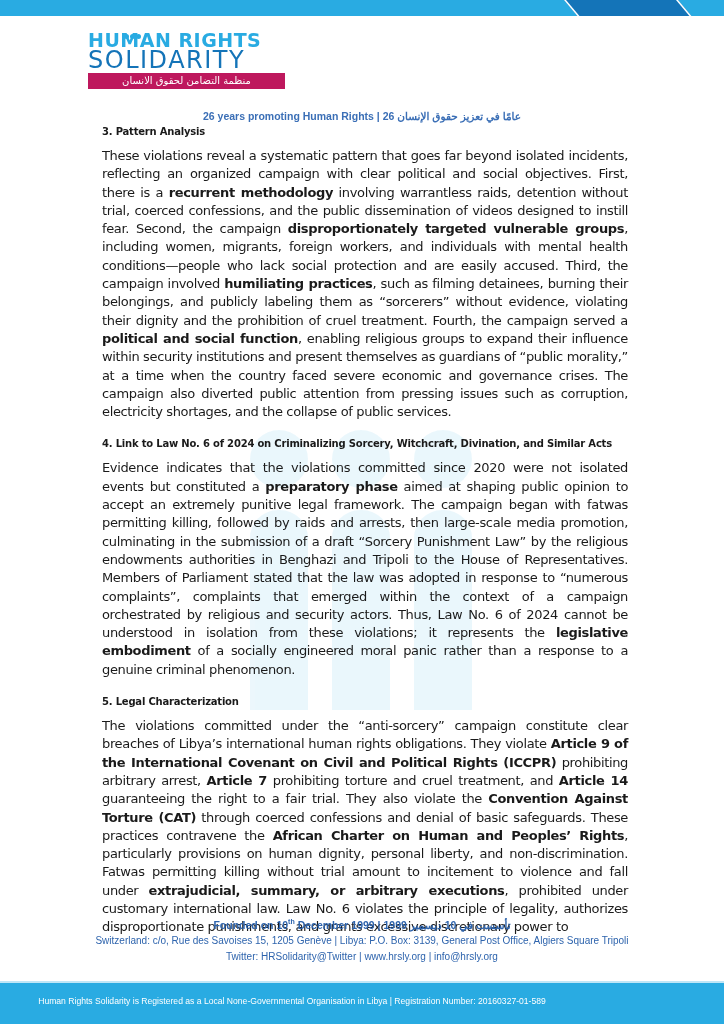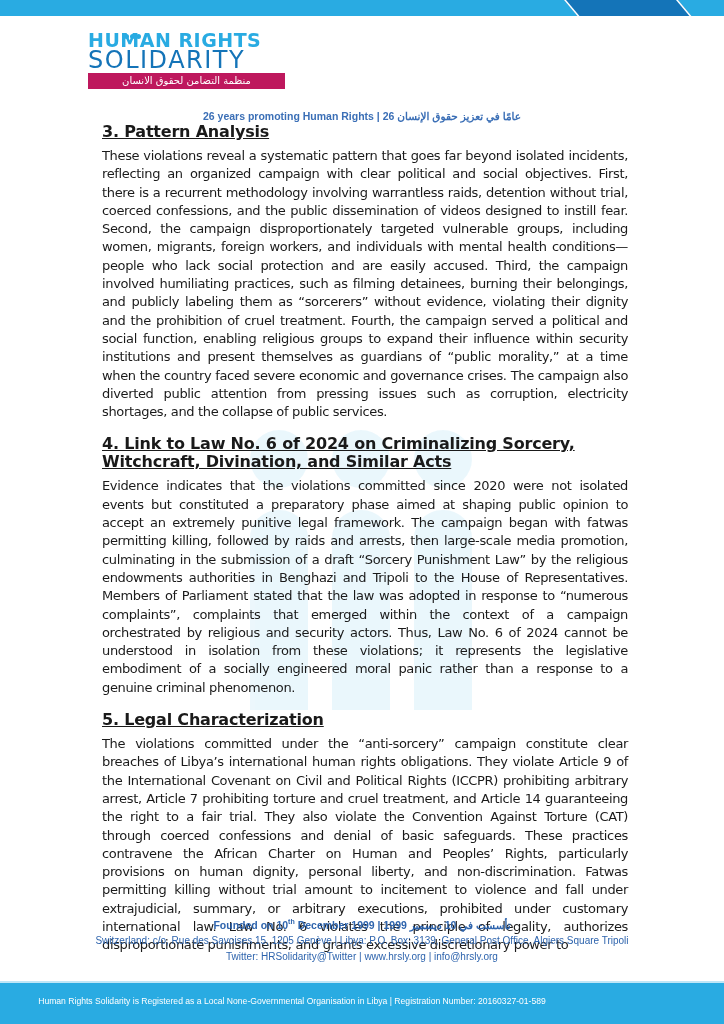--- a/index.html
+++ b/index.html
@@ -18,23 +18,23 @@
 
   .tagline { position: absolute; left: 0; width: 724px; top: 110px; text-align: center; font-family: "Liberation Sans", sans-serif; font-size: 10.5px; font-weight: bold; color: #3b6fb6; }
 
   .watermark { position: absolute; left: 250px; top: 430px; width: 230px; height: 300px; opacity: 0.09; pointer-events: none; }
   .watermark .d { position: absolute; width: 58px; height: 58px; border-radius: 50%; background: #29abe2; top: 0; }
   .watermark .d1 { left: 0; } .watermark .d2 { left: 82px; } .watermark .d3 { left: 164px; }
   .watermark .bar { position: absolute; width: 58px; top: 80px; height: 200px; background: #29abe2; border-radius: 28px 28px 0 0; }
   .watermark .b1 { left: 0; } .watermark .b2 { left: 82px; } .watermark .b3 { left: 164px; }
 
   .content { position: absolute; left: 102px; top: 123px; width: 526px; font-family: "DejaVu Sans", sans-serif; font-size: 13px; line-height: 18.3px; color: #1a1a1a; }
-  .content h2 { font-size: 16px; font-weight: bold; margin: 0 0 6px 0; line-height: 18px; letter-spacing: -0.2px; text-decoration: underline; }
+  .content h2 { font-size: 10px; font-weight: bold; margin: 0 0 6px 0; line-height: 18px; letter-spacing: -0.2px; }
   .content p { margin: 0 0 14px 0; text-align: justify; letter-spacing: -0.35px; }
-  .content p b { font-weight: normal; }
+  .content p b { font-weight: bold; }
 
   .footer-contact { position: absolute; left: 0; width: 724px; top: 914px; text-align: center; font-family: "Liberation Sans", sans-serif; font-size: 10px; line-height: 15.5px; color: #2e64ad; }
   .footer-contact .founded { font-weight: bold; font-size: 10.5px; }
   .footer-contact sup { font-size: 7px; }
 
   .bottom-band { position: absolute; left: 0; top: 981px; width: 724px; height: 43px; background: #29abe2; border-top: 2px solid #bfe6f7; }
   .bottom-band .reg { position: absolute; left: 0; width: 584px; top: 13px; text-align: center; color: #ffffff; font-family: "Liberation Sans", sans-serif; font-size: 8.6px; }
 </style>
 </head>
 <body>

